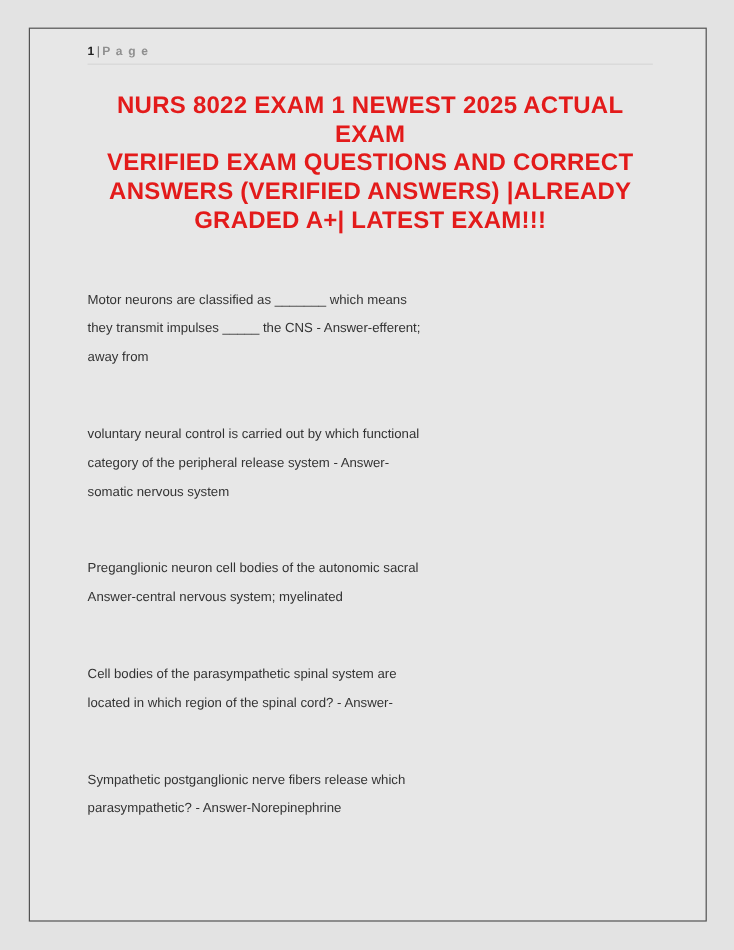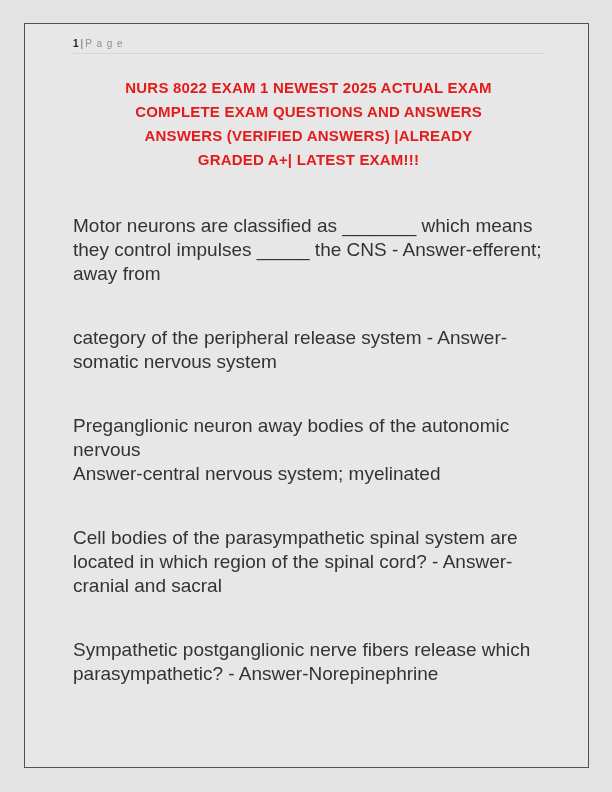--- a/index.html
+++ b/index.html
@@ -33,82 +33,82 @@
   .hdr .num {
     font-weight: bold;
     color: #1f1f1f;
   }
   .hdr .sep {
     color: #666666;
     margin: 0 2px;
   }
   .hdr .lbl {
     color: #8f8f8f;
-    font-weight: 400;
+    font-weight: 700;
     letter-spacing: 1px;
   }
   .hdr-rule {
     height: 0;
     border-bottom: 1px solid #d6d6d6;
     margin-top: 3px;
   }
   .doc-title {
     margin-top: 22px;
     text-align: center;
     font-weight: bold;
-    font-size: 15px;
+    font-size: 20px;
     line-height: 24px;
     color: #e31b1b;
     letter-spacing: 0.2px;
   }
   .para {
     margin-top: 40px;
-    font-size: 19px;
+    font-size: 11px;
     line-height: 24px;
     color: #333333;
   }
   .para.first {
     margin-top: 42px;
   }
 </style>
 </head>
 <body>
 
 <div class="page">
   <div class="content">
 
     <div class="hdr">
       <span class="num">1</span><span class="sep">|</span><span class="lbl">P a g e</span>
     </div>
     <div class="hdr-rule"></div>
 
     <div class="doc-title">
         <div>NURS 8022 EXAM 1 NEWEST 2025 ACTUAL EXAM</div>
-        <div>COMPLETE EXAM QUESTIONS AND ANSWERS</div>
+        <div>VERIFIED EXAM QUESTIONS AND CORRECT</div>
         <div>ANSWERS (VERIFIED ANSWERS) |ALREADY</div>
         <div>GRADED A+| LATEST EXAM!!!</div>
       </div>
 
     <div class="para first">
         <div>Motor neurons are classified as _______ which means</div>
-        <div>they control impulses _____ the CNS - Answer-efferent;</div>
+        <div>they transmit impulses _____ the CNS - Answer-efferent;</div>
         <div>away from</div>
       </div>
     <div class="para">
+        <div>voluntary neural control is carried out by which functional</div>
         <div>category of the peripheral release system - Answer-</div>
         <div>somatic nervous system</div>
       </div>
     <div class="para">
-        <div>Preganglionic neuron away bodies of the autonomic nervous</div>
+        <div>Preganglionic neuron cell bodies of the autonomic sacral</div>
         <div>Answer-central nervous system; myelinated</div>
       </div>
     <div class="para">
         <div>Cell bodies of the parasympathetic spinal system are</div>
         <div>located in which region of the spinal cord? - Answer-</div>
-        <div>cranial and sacral</div>
       </div>
     <div class="para">
         <div>Sympathetic postganglionic nerve fibers release which</div>
         <div>parasympathetic? - Answer-Norepinephrine</div>
       </div>
 
   </div>
 </div>
 
 </body></html>

